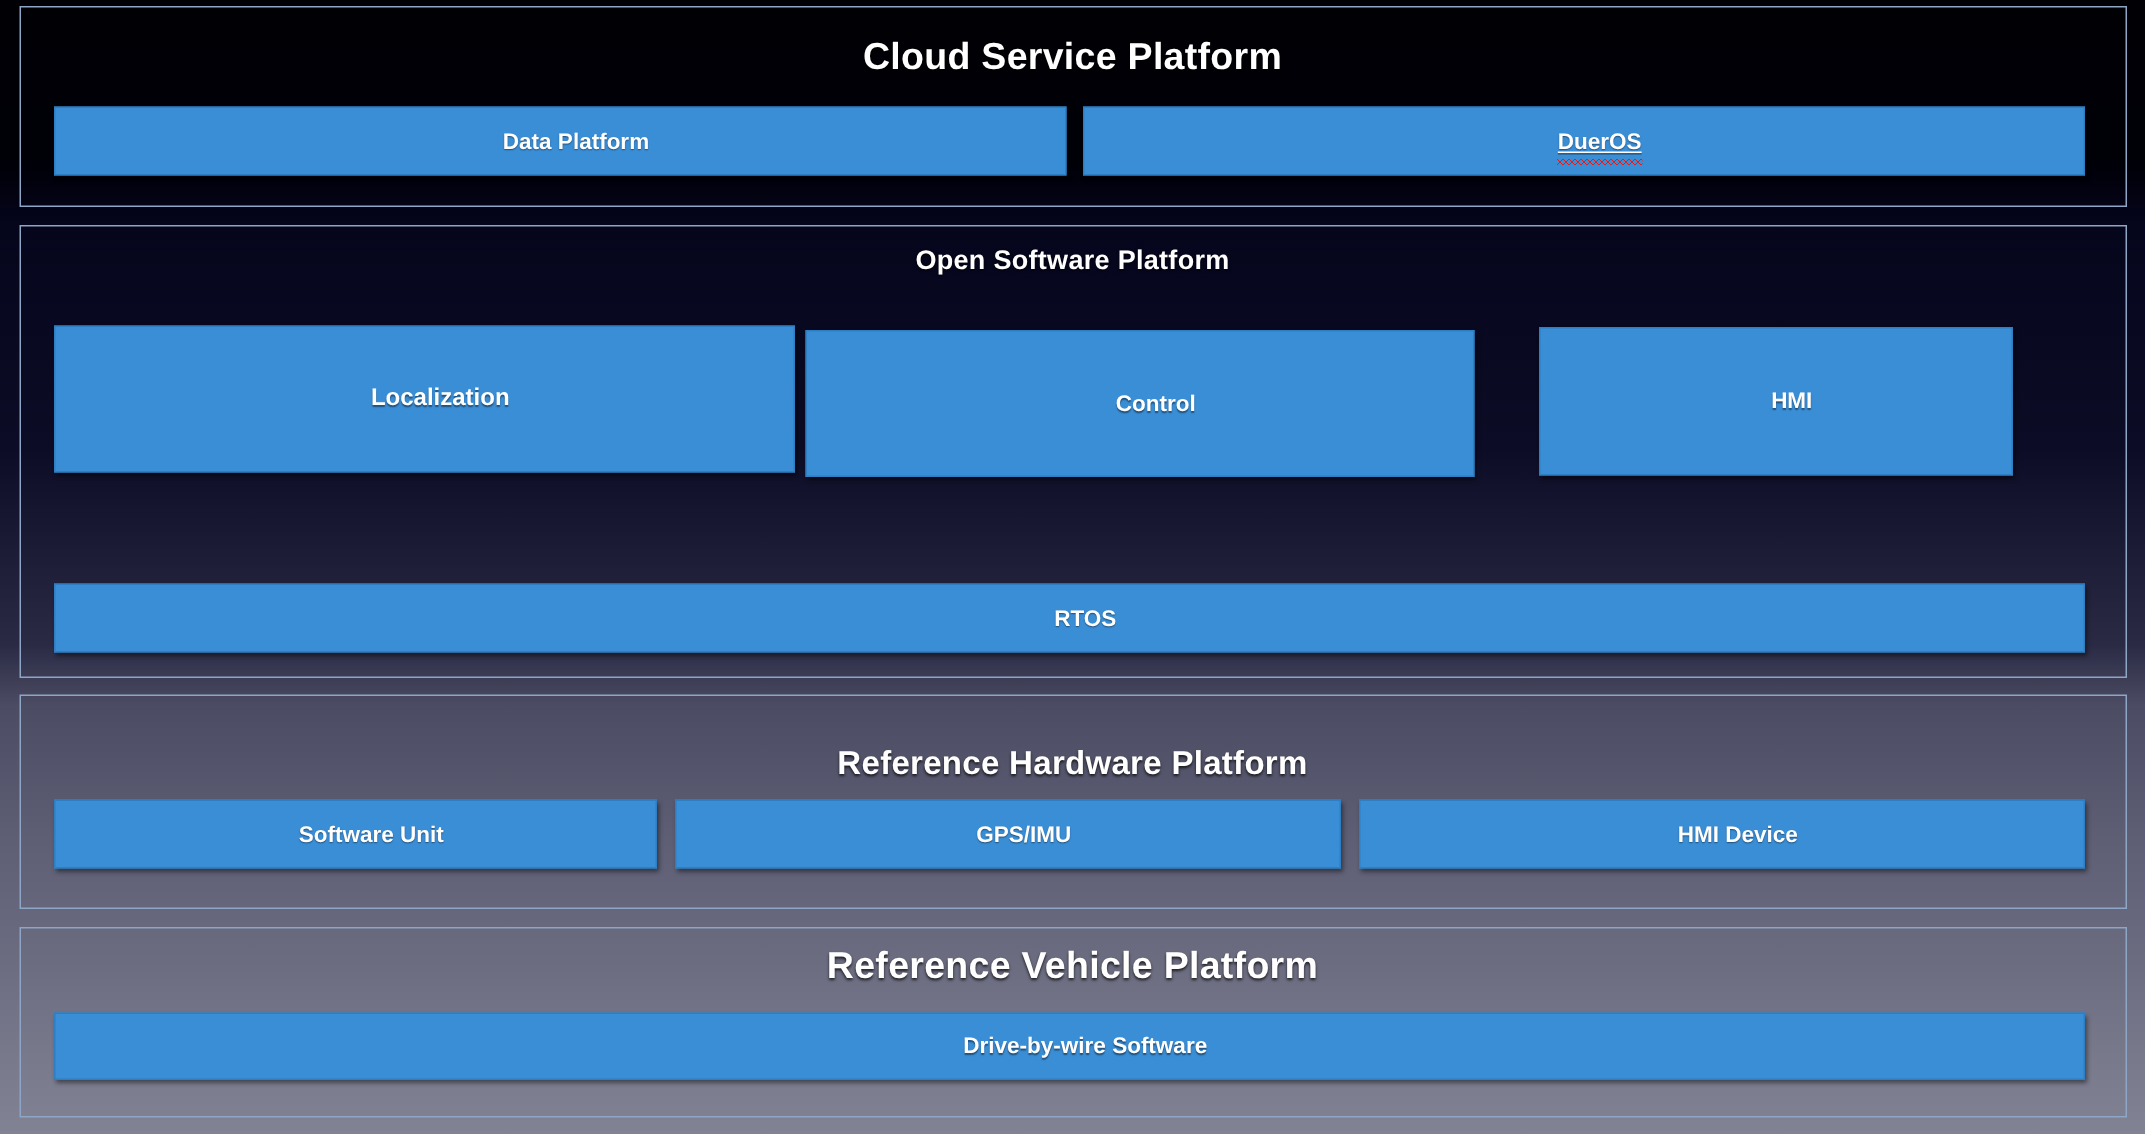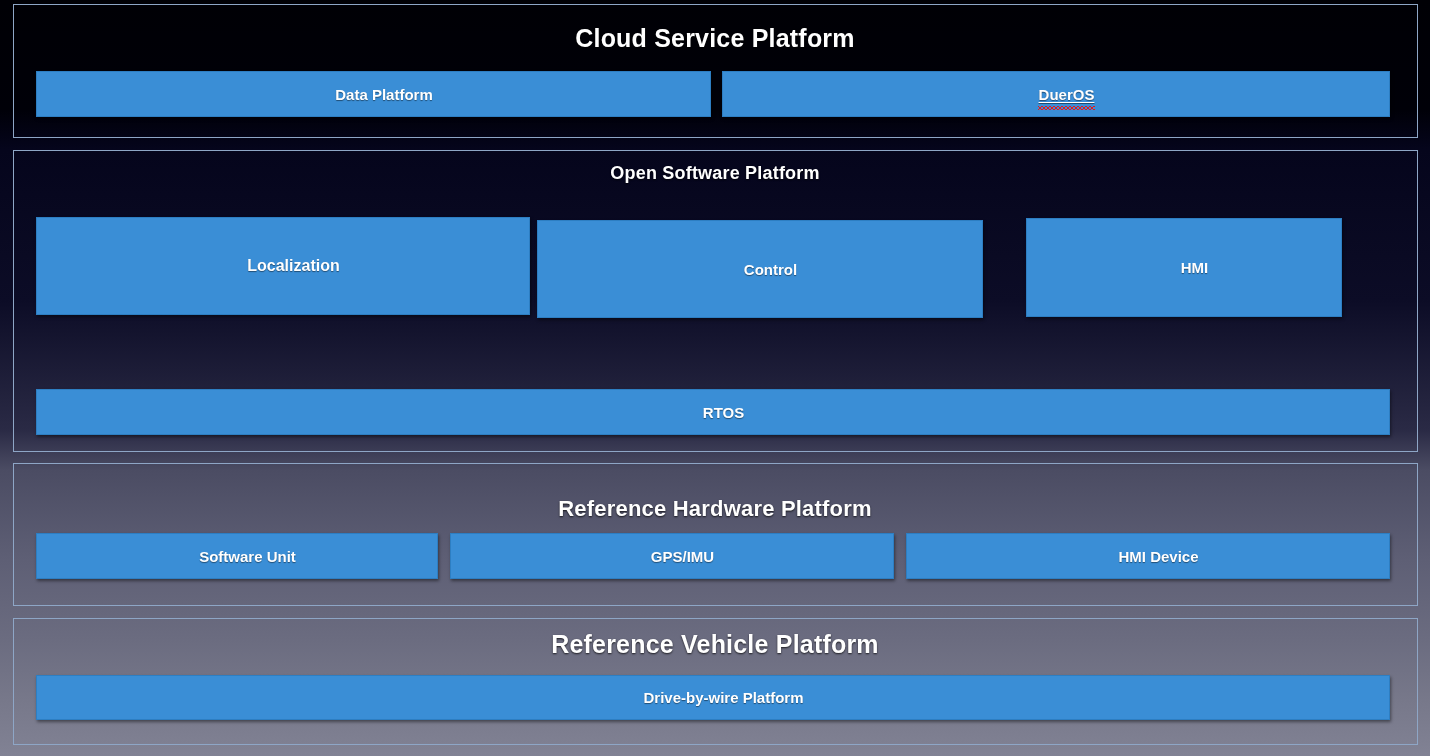--- a/index.html
+++ b/index.html
@@ -163,16 +163,16 @@
   </div>
 
   <div class="blk b-hmidev">
     <span>HMI Device</span>
   </div>
 
   <div class="panel vehicle"></div>
   <div class="sec-title t-vehicle">Reference Vehicle Platform</div>
 
   <div class="blk b-dbw">
-    <span>Drive-by-wire Platform</span>
+    <span>Drive-by-wire Software</span>
   </div>
 
 </div>
 
 </body></html>

